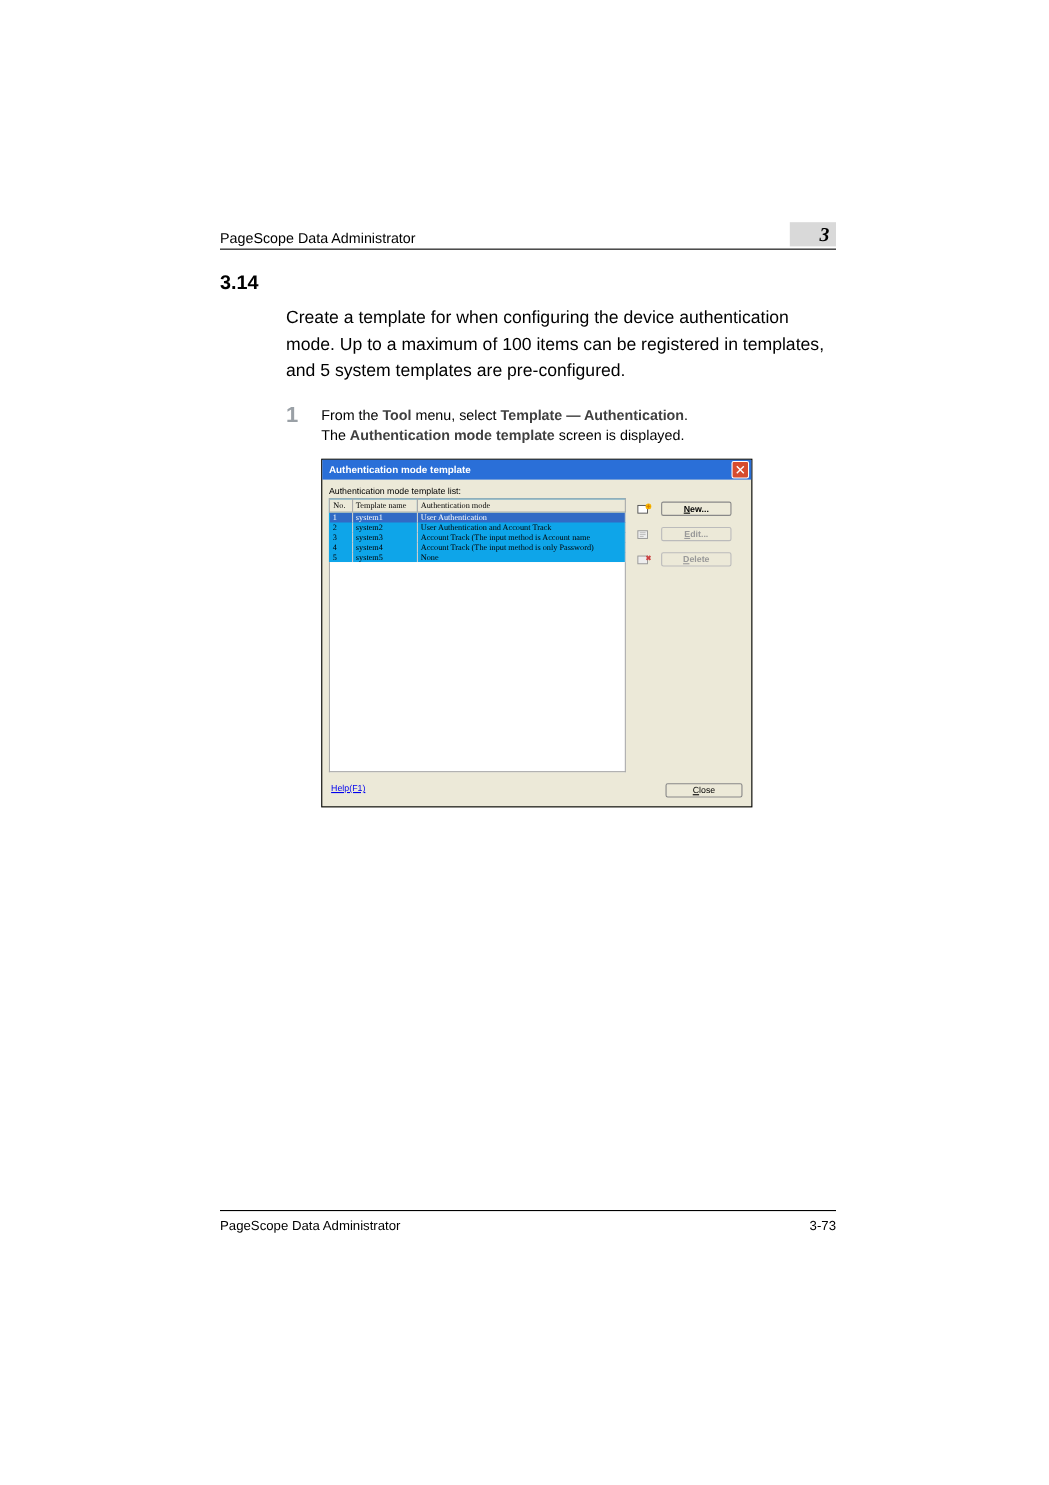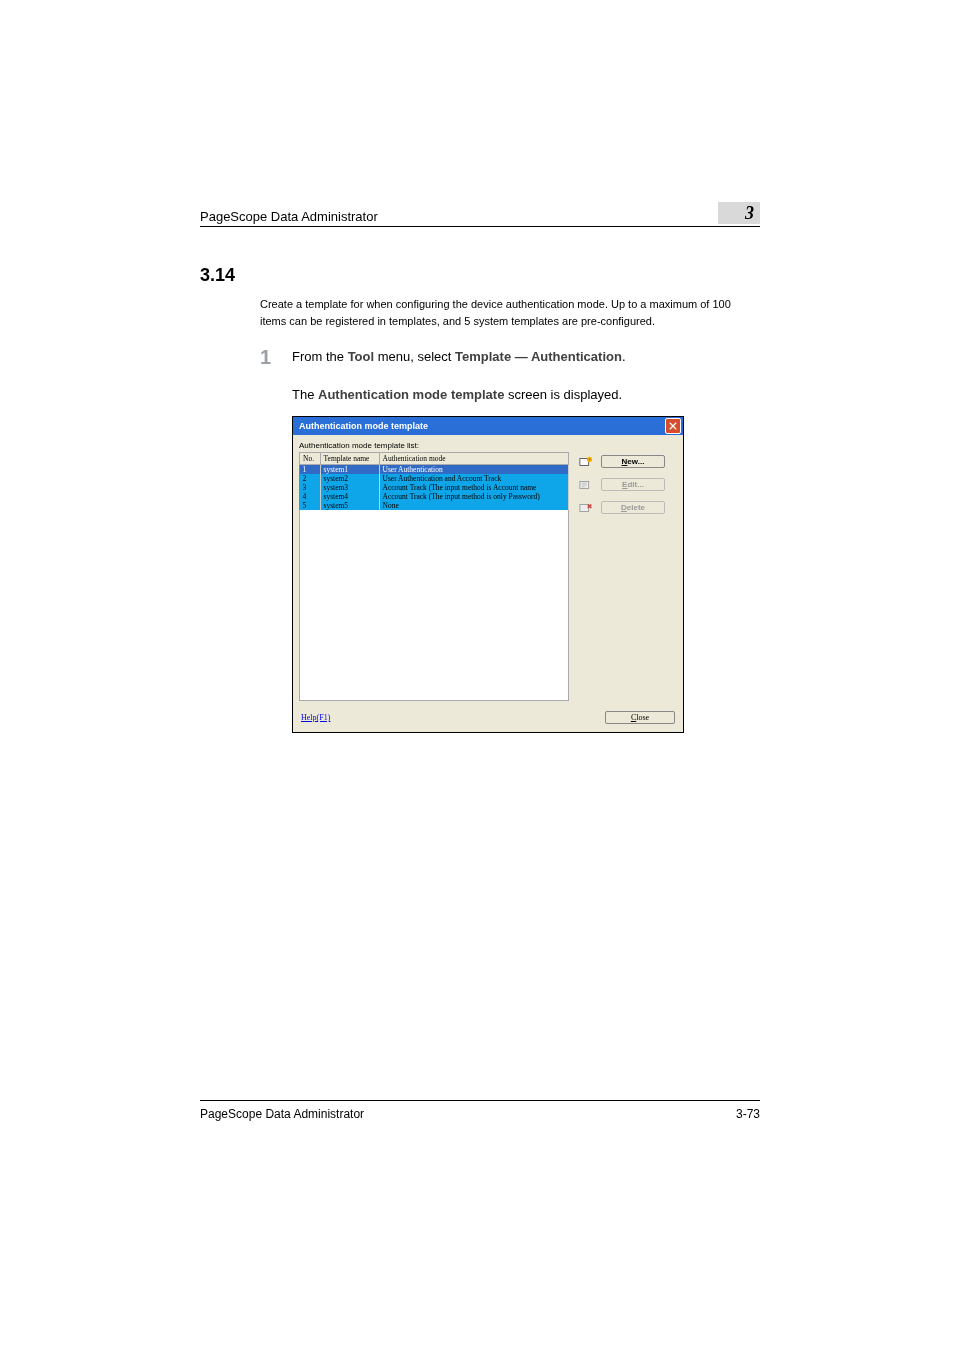--- a/index.html
+++ b/index.html
@@ -35,31 +35,31 @@
     align-items: center;
     justify-content: flex-end;
     padding-right: 6px;
     font-weight: bold;
     font-size: 18px;
     font-style: italic;
     font-family: "Times New Roman", serif;
   }
   .section-row {
     display: flex;
-    margin-top: 38px;
+    margin-top: 20px;
     font-weight: bold;
     font-size: 18px;
   }
   .section-num {
     width: 60px;
   }
   .body-text {
     margin-left: 60px;
     margin-top: 10px;
-    font-size: 11px;
+    font-size: 16px;
     line-height: 1.5;
   }
   .subheading {
     margin-left: 60px;
     margin-top: 22px;
     font-weight: bold;
     font-size: 13px;
   }
   .step-row {
     display: flex;
@@ -73,21 +73,21 @@
     width: 32px;
     line-height: 1;
   }
   .step-text {
     font-size: 13px;
     line-height: 1.5;
     flex: 1;
   }
   .step-sub {
     margin-left: 92px;
-    margin-top: 20px;
+    margin-top: 0;
     font-size: 13px;
   }
   .gray-bold {
     color: #404040;
     font-weight: bold;
   }
   .screenshot {
     margin-left: 92px;
     margin-top: 14px;
     width: 390px;
@@ -187,23 +187,22 @@
     text-align: center;
     border-radius: 2px;
   }
   .btn.disabled {
     color: #999;
     border-color: #bbb;
   }
   .dlg-footer {
     display: flex;
     justify-content: space-between;
-    align-items: center;
+    align-items: flex-start;
     padding: 4px 8px 8px 8px;
-    font-family: Liberation Serif, serif;
   }
   .help-link {
     color: #0000ee;
     text-decoration: underline;
     font-size: 8px;
   }
   .page-footer {
     position: absolute;
     left: 200px;
     width: 560px;

